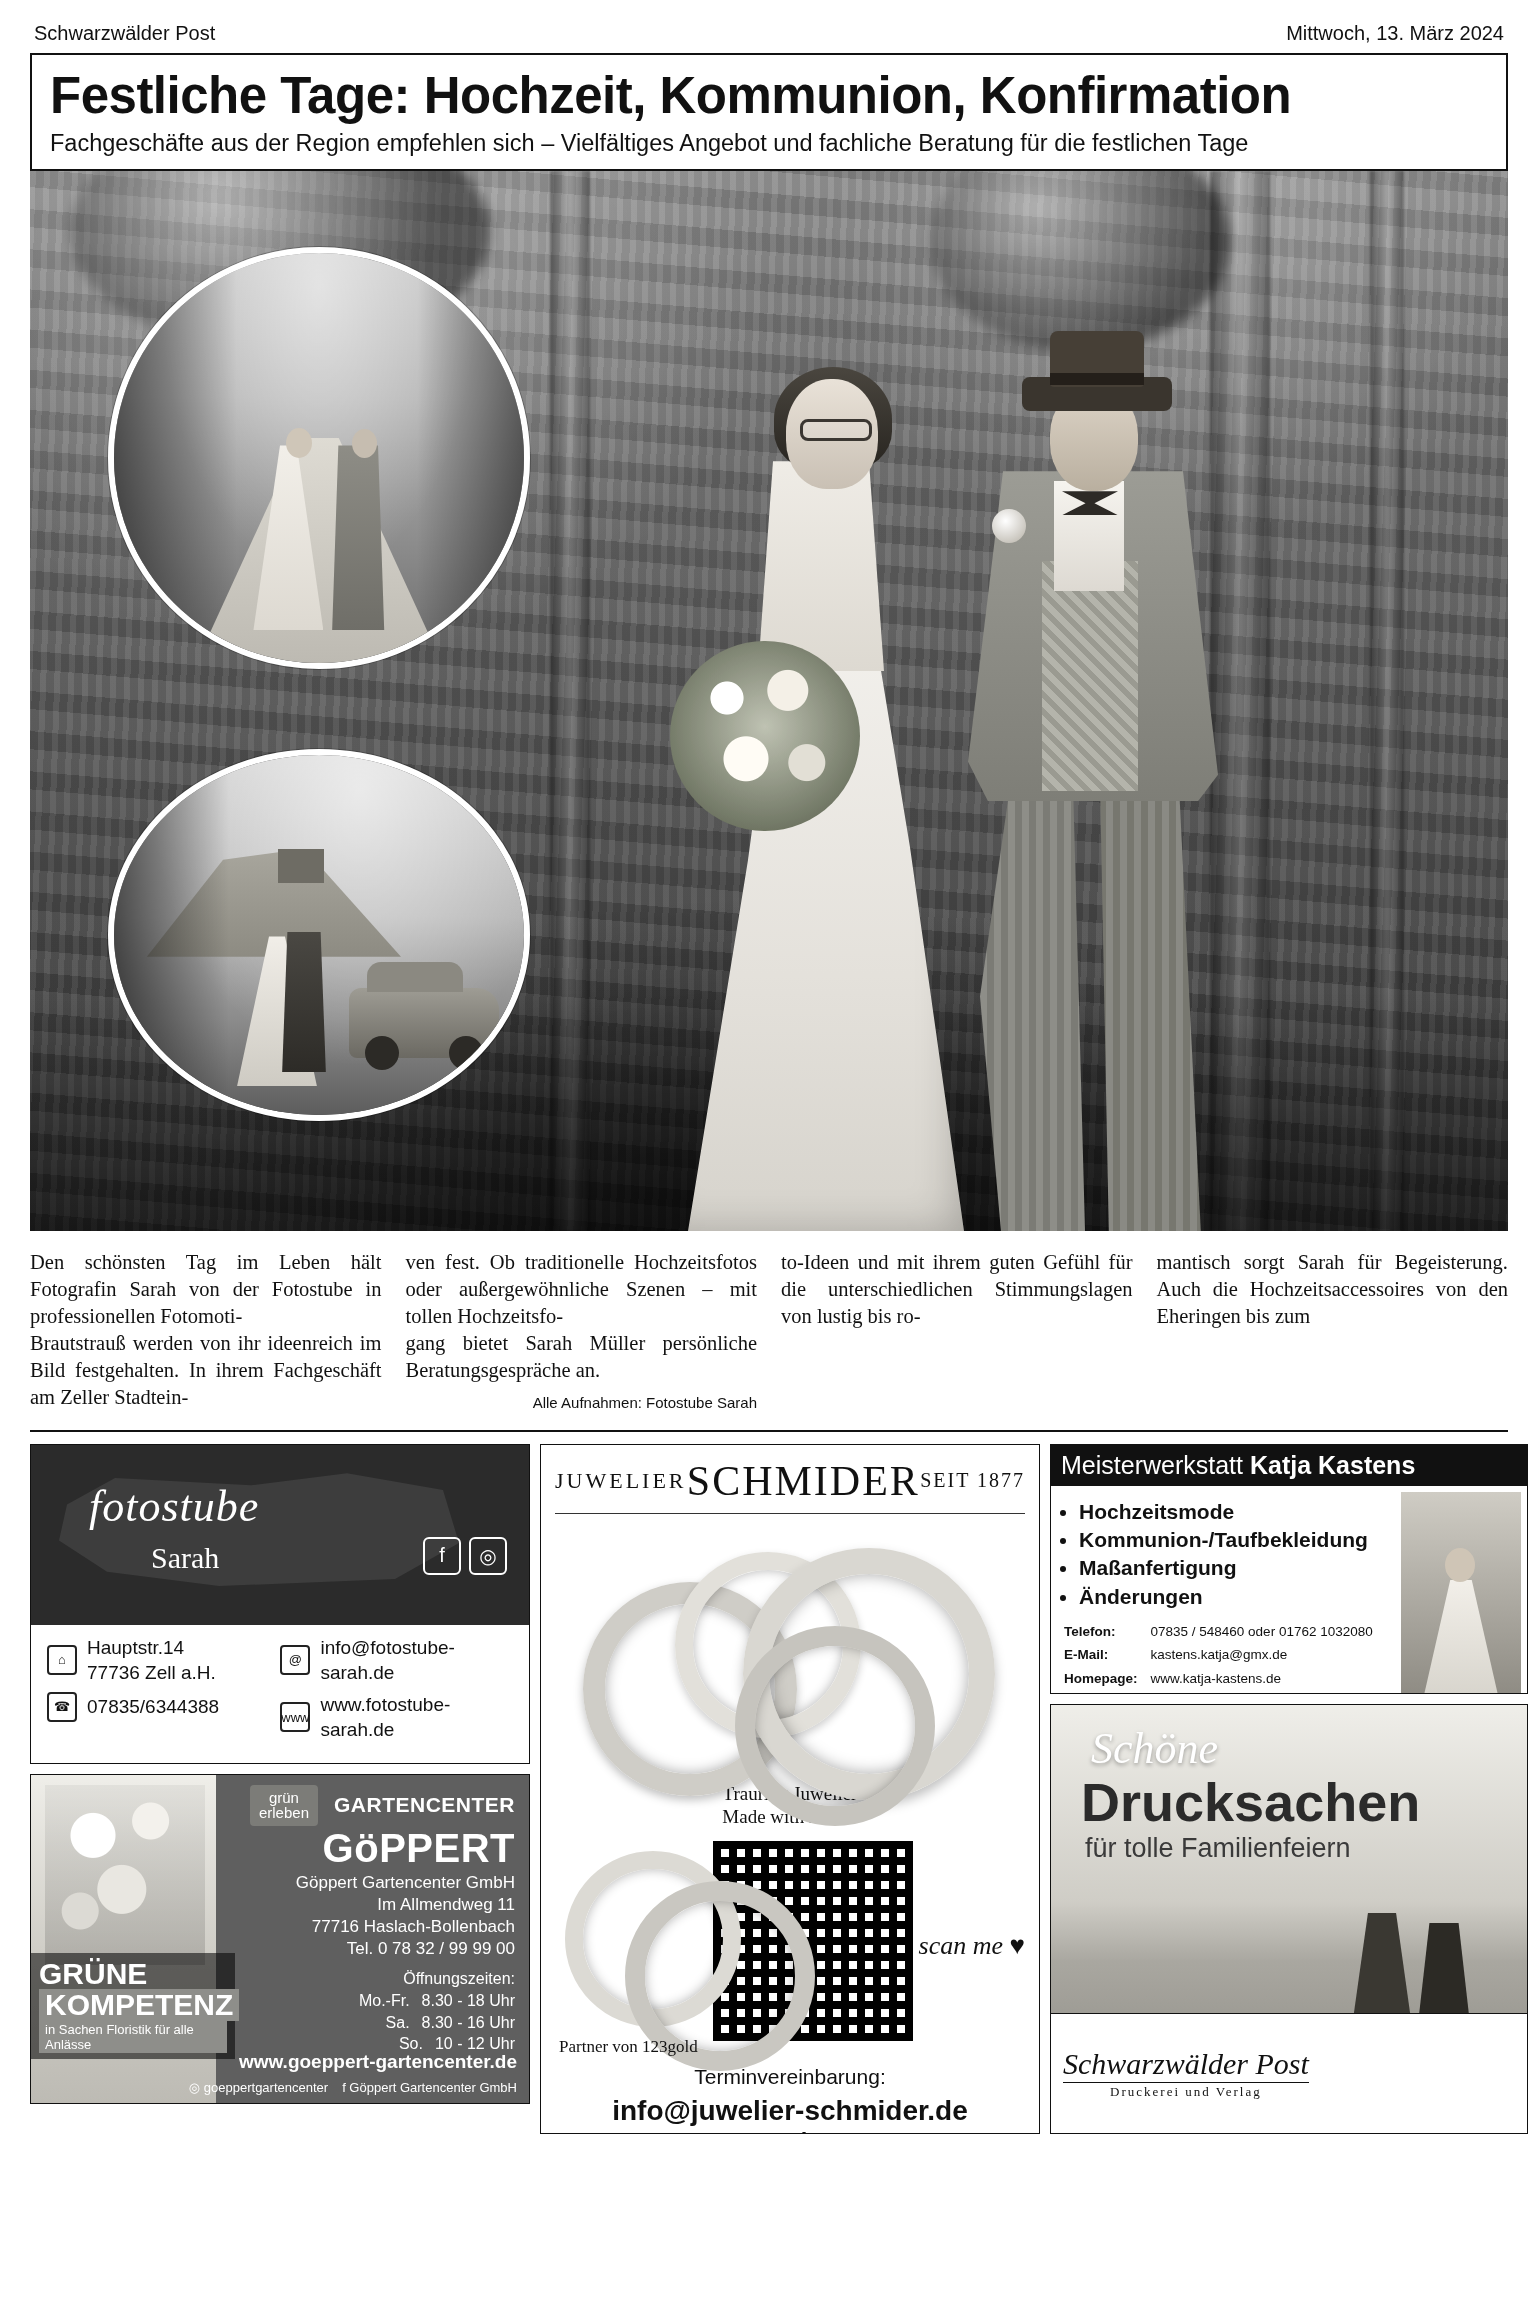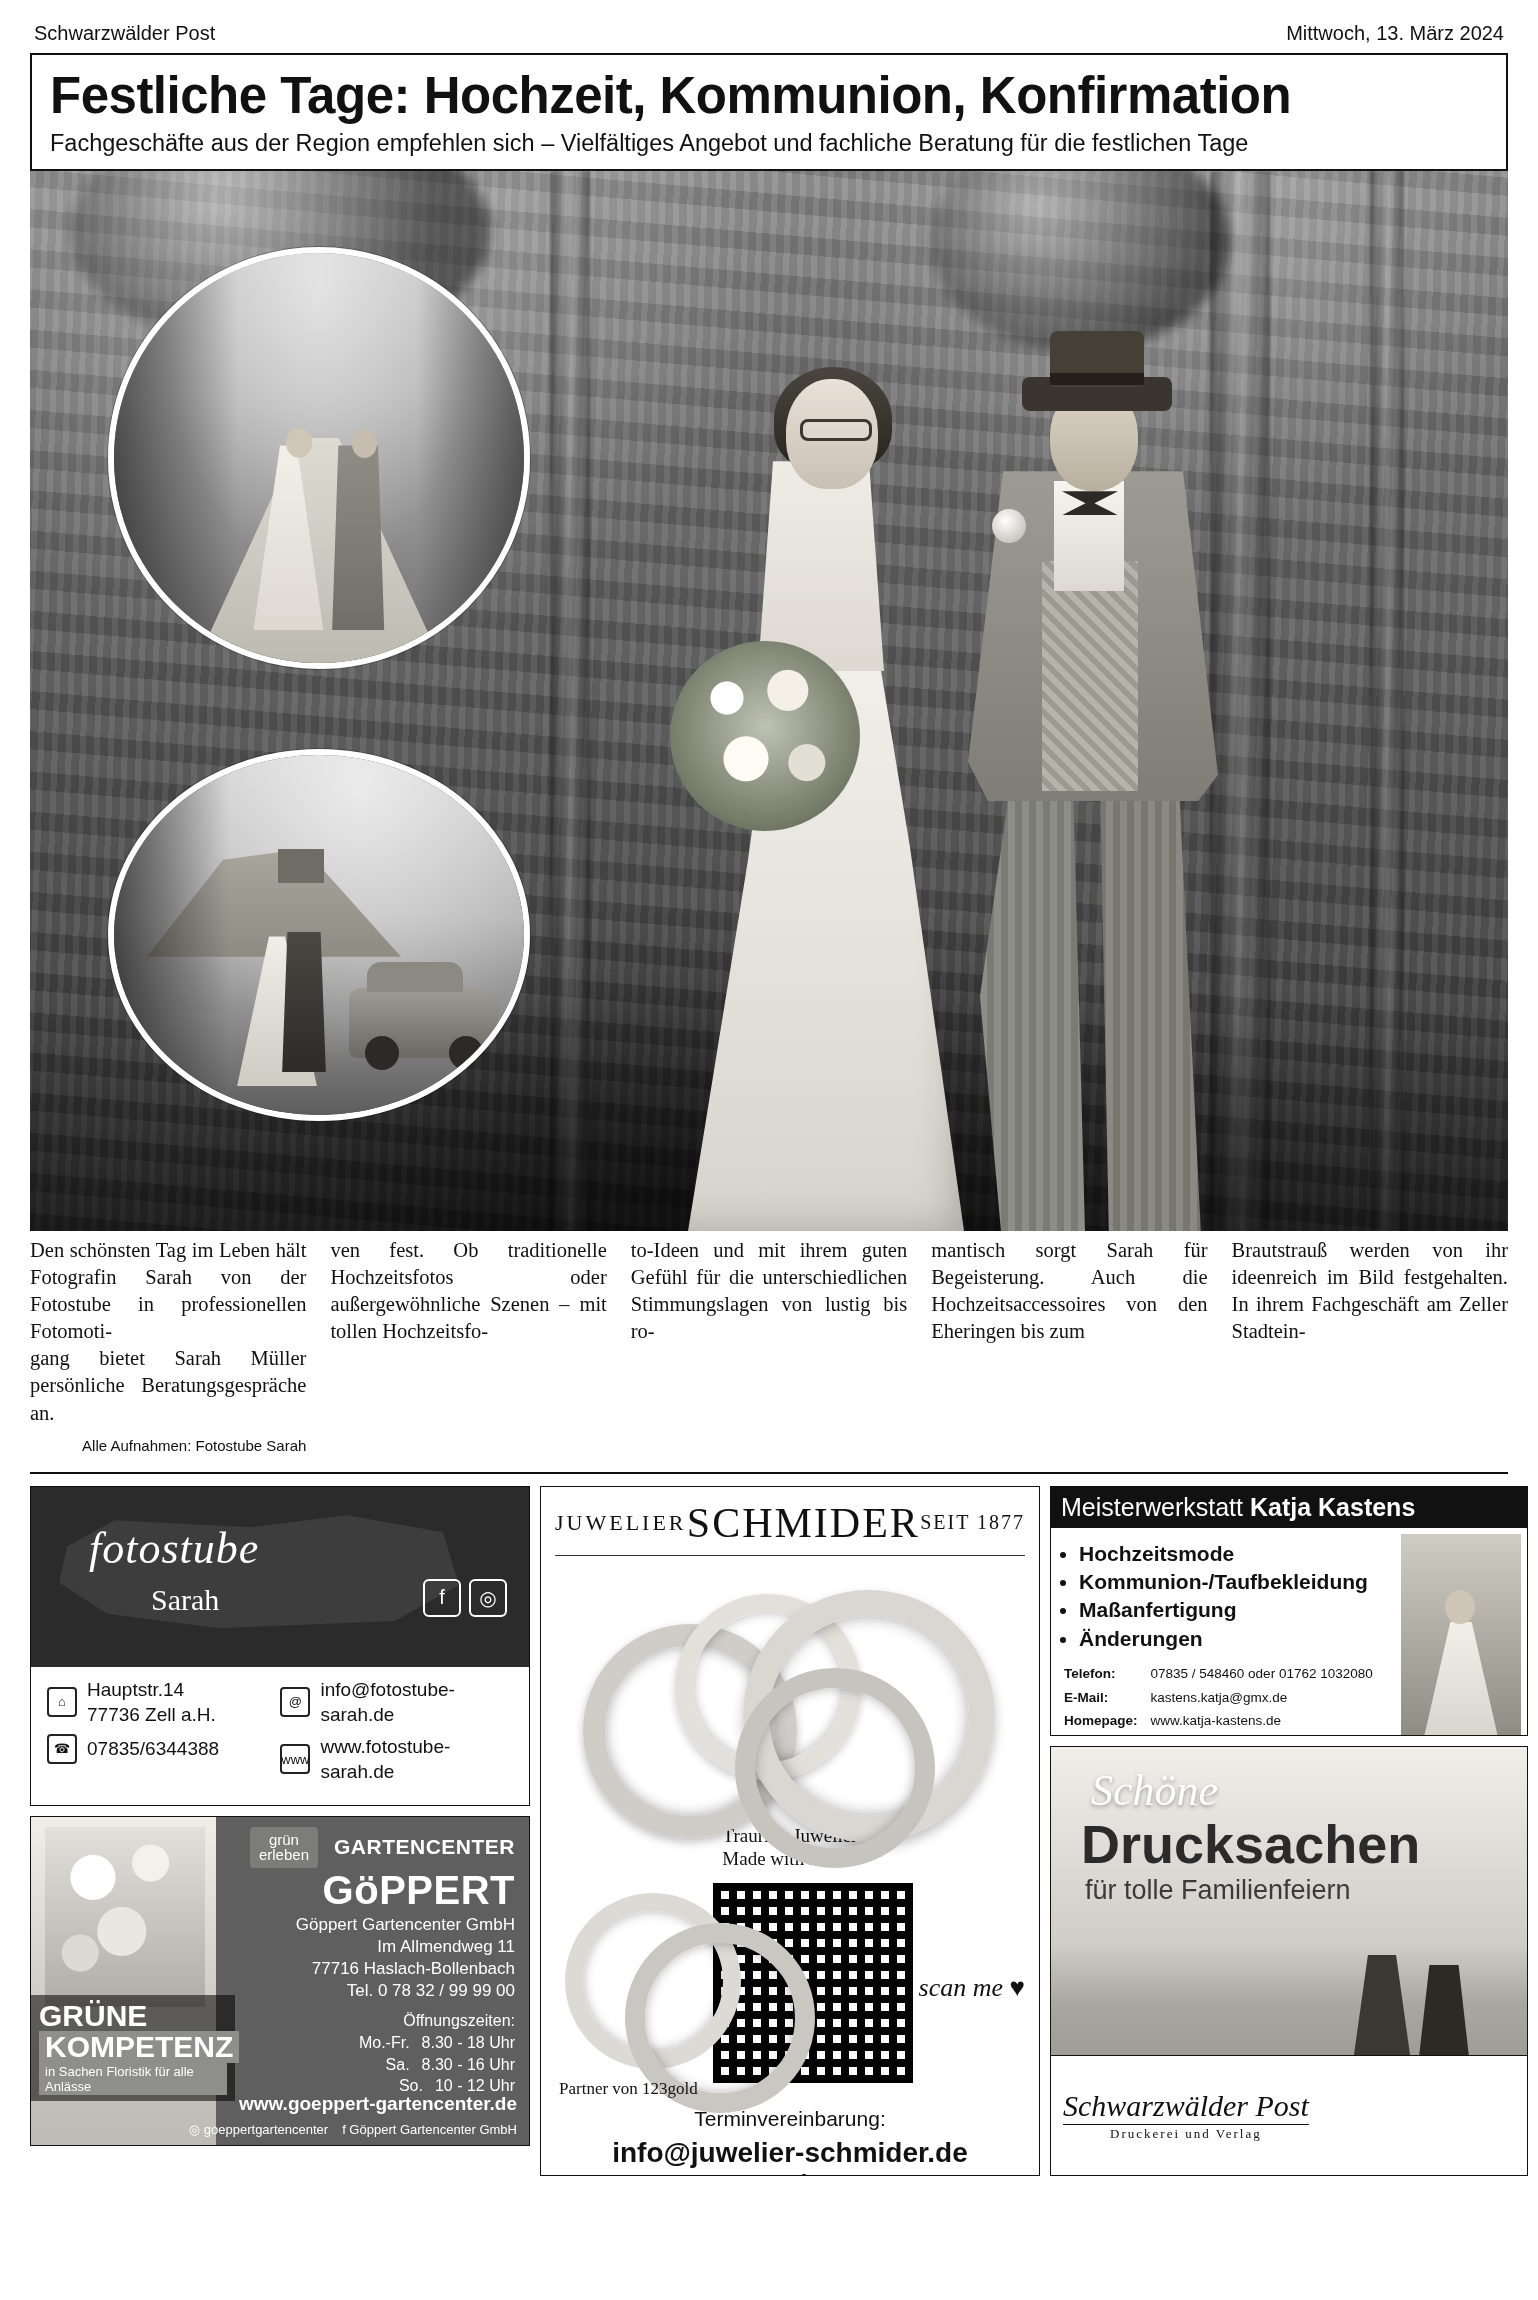--- a/index.html
+++ b/index.html
@@ -107,21 +107,21 @@
   .i2hill{position:absolute;left:8%;top:26%;width:62%;height:30%;background:linear-gradient(180deg,#a8a69d,#8d8b82);clip-path:polygon(0% 100%,30% 10%,62% 0%,100% 100%);}
   .i2castle{position:absolute;left:40%;top:26%;width:46px;height:34px;background:#6e6c64;}
   .i2car{position:absolute;right:6%;bottom:16%;width:150px;height:70px;border-radius:12px 22px 8px 8px;background:linear-gradient(180deg,#9e9c94,#6b6962);}
   .i2car:after{content:"";position:absolute;left:18px;top:-26px;width:96px;height:30px;border-radius:14px 14px 0 0;background:#8b8981;}
   .i2wheel{position:absolute;bottom:-12px;width:34px;height:34px;border-radius:50%;background:#2c2a26;}
   .i2bride2{position:absolute;left:30%;bottom:8%;width:80px;height:150px;background:linear-gradient(180deg,#f1eee8,#cecbc3);clip-path:polygon(40% 0%,60% 0%,100% 100%,0% 100%);}
   .i2groom2{position:absolute;left:40%;bottom:12%;width:52px;height:140px;background:linear-gradient(180deg,#4a4843,#2d2b27);clip-path:polygon(18% 0%,82% 0%,92% 100%,8% 100%);}
   .i2leaf{position:absolute;left:0;top:0;width:28%;height:100%;background:linear-gradient(90deg,rgba(0,0,0,.6),rgba(0,0,0,0));}
 
   
-  .article{display:grid;grid-template-columns:repeat(5,1fr);column-gap:24px;margin-top:6px;}
+  .article{display:grid;grid-template-columns:repeat(4,1fr);column-gap:24px;margin-top:18px;}
   .article p{margin:0;font-family:"Liberation Serif", serif;font-size:20.5px;line-height:1.32;text-align:justify;hyphens:auto;}
   .credit{font-family:"Liberation Sans", sans-serif;font-size:15px;text-align:right;margin-top:10px;}
   .thinrule{height:2px;background:#111;margin:18px 0 0 0;}
 
   
   .ads{display:grid;grid-template-columns:500px 500px 478px;column-gap:10px;margin-top:12px;}
   .adcol{display:flex;flex-direction:column;gap:10px;}
   .adbox{border:1px solid #111;box-sizing:border-box;position:relative;overflow:hidden;background:#fff;}
 
   

